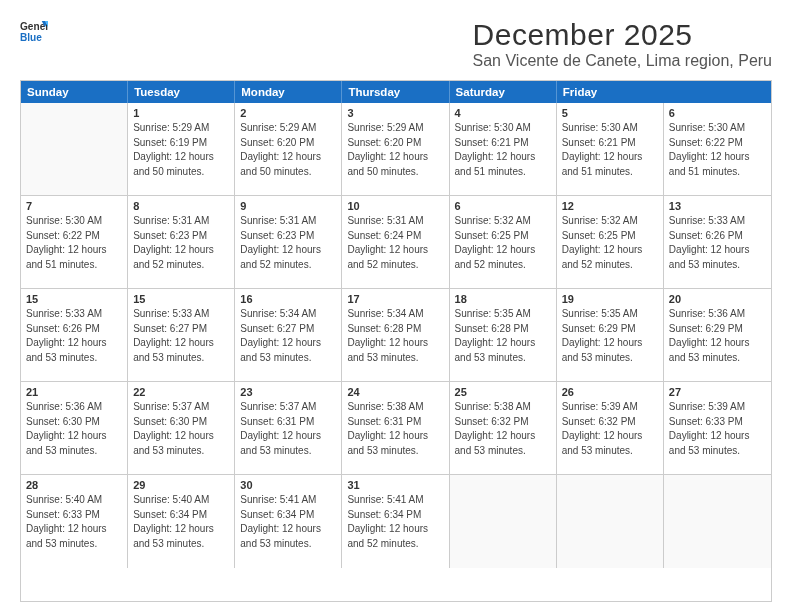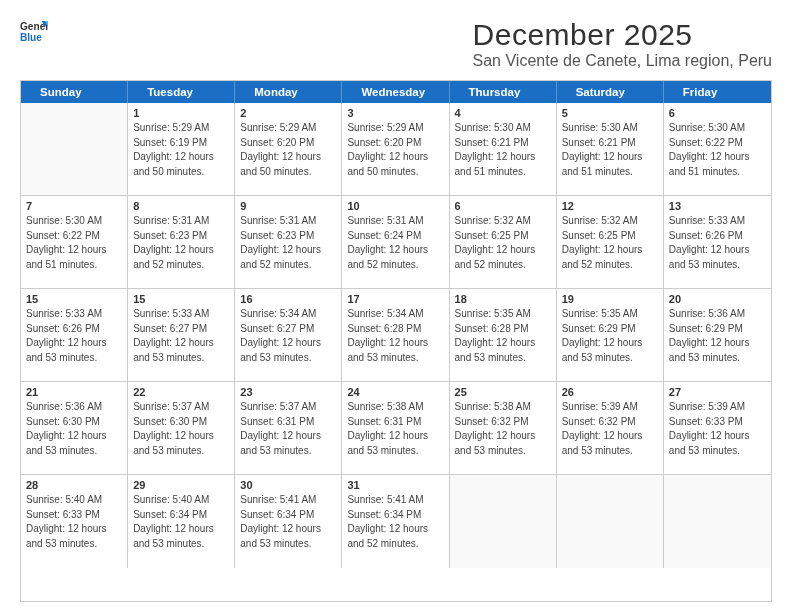--- a/index.html
+++ b/index.html
@@ -54,21 +54,20 @@
       grid-template-columns: repeat(7, 1fr);
       background: #1a6fc4;
     }
     .cal-header-cell {
       color: #fff;
       font-size: 11.5px;
       font-weight: bold;
       padding: 5px 6px;
       text-align: left;
       border-right: 1px solid #5595d4;
-      margin-left: 13px;
     }
     .cal-header-cell:last-child { border-right: none; }
     .cal-body {
       display: grid;
       grid-template-rows: repeat(5, 1fr);
     }
     .cal-week {
       display: grid;
       grid-template-columns: repeat(7, 1fr);
       border-bottom: 1px solid #ccc;
@@ -113,21 +112,20 @@
       <div class="main-title">December 2025</div>
       <div class="subtitle">San Vicente de Canete, Lima region, Peru</div>
     </div>
   </div>
 
   <div class="calendar">
     <div class="cal-header">
     <div class="cal-header-cell">Sunday</div>
         <div class="cal-header-cell">Tuesday</div>
         <div class="cal-header-cell">Monday</div>
-        <div class="cal-header-cell">Wednesday</div>
         <div class="cal-header-cell">Thursday</div>
         <div class="cal-header-cell">Saturday</div>
         <div class="cal-header-cell">Friday</div>
       </div>
     <div class="cal-body">
     <div class="cal-week">
           <div class="cal-cell empty"></div>
           <div class="cal-cell">
             <div class="cell-day">1</div>
             <div class="cell-info" style="white-space: pre-line;">Sunrise: 5:29 AM

